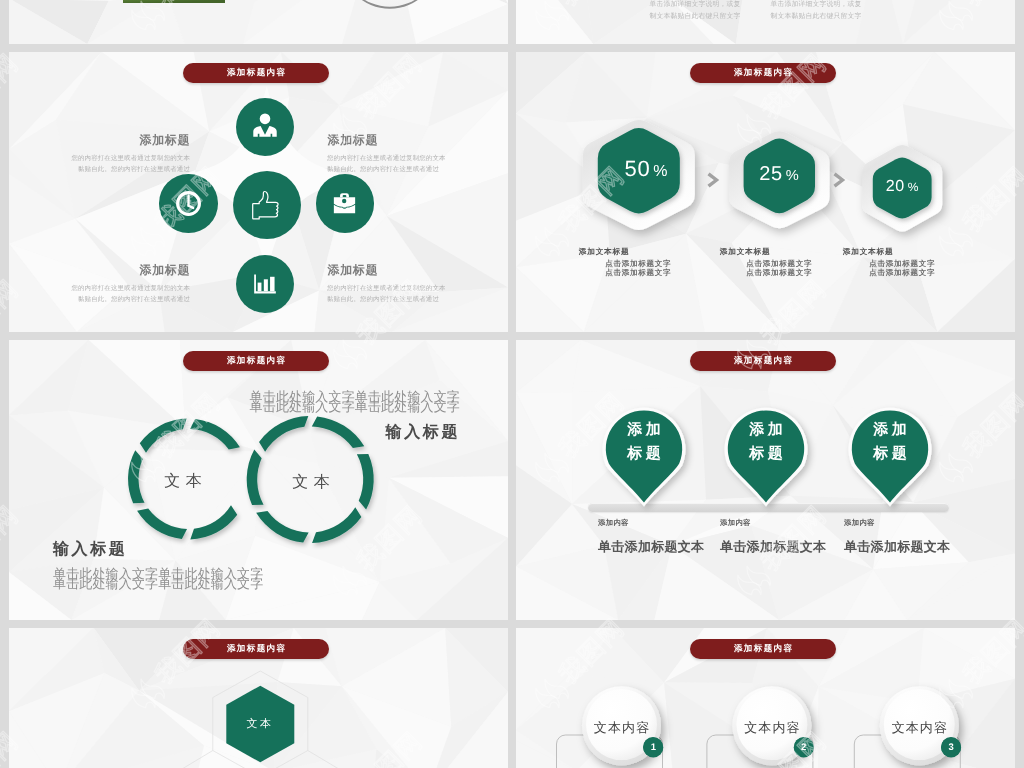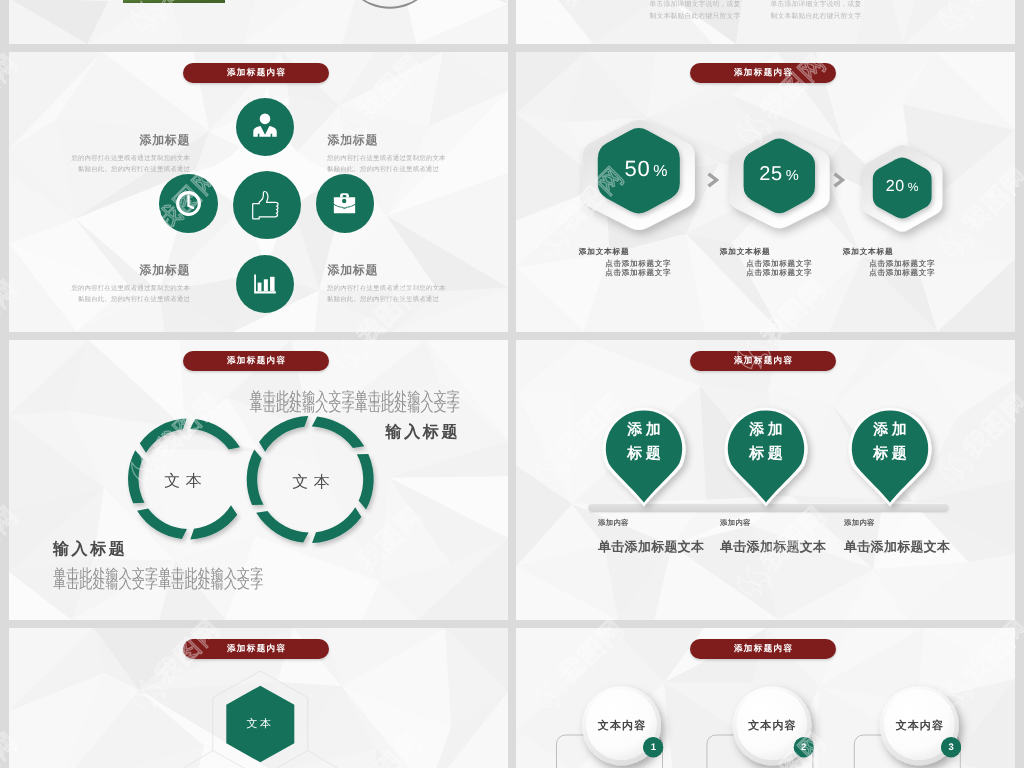--- a/index.html
+++ b/index.html
@@ -26,21 +26,21 @@
   .ringlab{position:absolute;color:#505050;font-size:16px;letter-spacing:5.5px;text-indent:5.5px;}
   .rblk{position:absolute;}
   .rblk .hd{color:#4a4a4a;font-weight:700;font-size:16px;letter-spacing:2.6px;}
   .rblk .bd{color:#8f8f8f;font-size:13px;line-height:10.3px;letter-spacing:.15px;}
   .pinlab{position:absolute;color:#fff;font-weight:700;font-size:15px;line-height:24px;
           letter-spacing:3.5px;text-align:center;text-indent:3.5px;}
   .pincap{position:absolute;color:#5e5e5e;font-weight:700;font-size:7.4px;letter-spacing:.3px;}
   .pinbd{position:absolute;color:#565656;font-weight:700;font-size:13px;letter-spacing:.3px;}
   .tlbar{position:absolute;border-radius:5px;background:linear-gradient(180deg,#e4e4e4,#d3d3d3);
          box-shadow:inset 0 1px 0 #f4f4f4, 0 1px 1.5px rgba(0,0,0,.08);}
-  .nclab{position:absolute;color:#444;font-weight:700;font-size:11px;letter-spacing:1.1px;text-indent:1.1px;}
+  .nclab{position:absolute;color:#444;font-weight:400;font-size:13px;letter-spacing:1.1px;text-indent:1.1px;}
   .badge{position:absolute;border-radius:50%;background:#16715a;color:#fff;
          display:flex;align-items:center;justify-content:center;font-size:9.5px;font-weight:700;}
   .hexlab{position:absolute;color:#fff;font-size:11px;letter-spacing:2.5px;}
   .pctxt{position:absolute;color:#fff;display:flex;align-items:baseline;justify-content:center;}
   .pcnum{font-size:22px;font-weight:400;letter-spacing:0.6px;}
   .pcpct{font-size:16px;font-weight:400;margin-left:3px;}
   .smtxt{position:absolute;color:#b8b8b8;font-size:6.8px;line-height:11.8px;letter-spacing:.2px;}
 </style>
 </head>
 <body>

